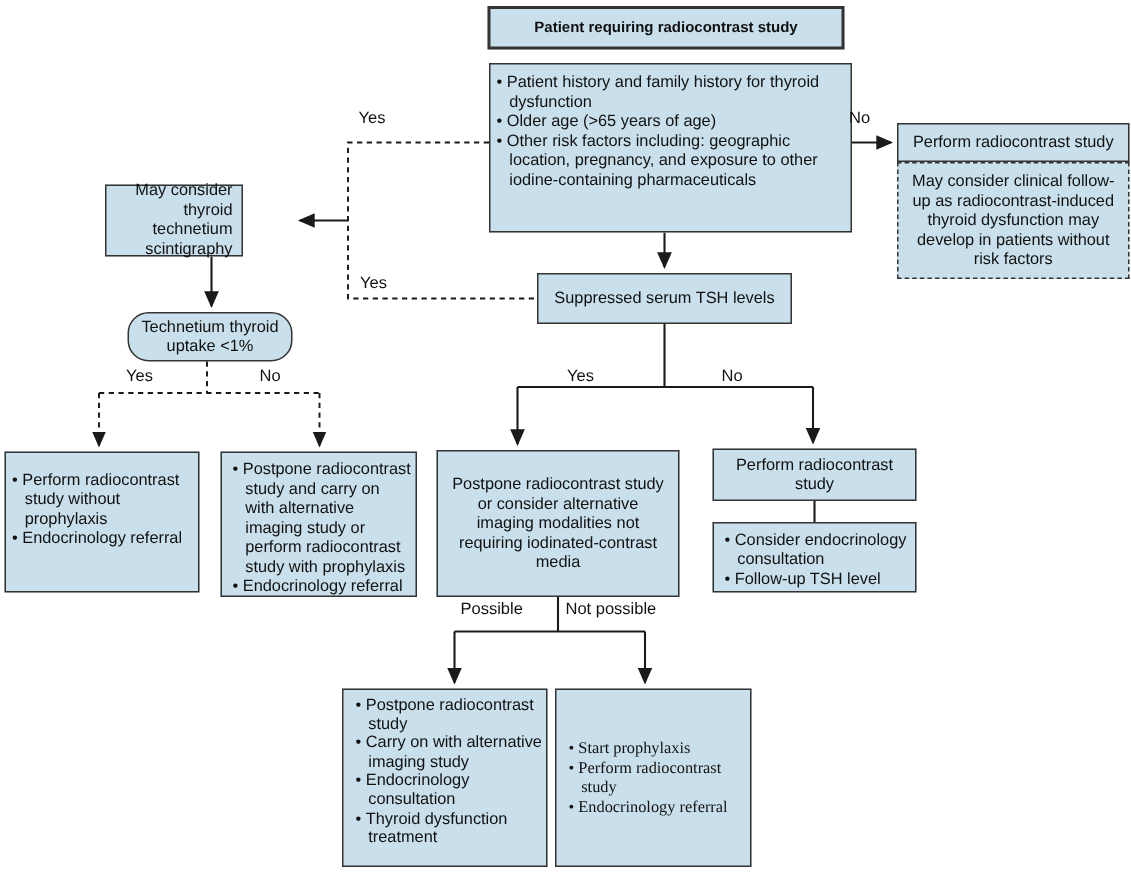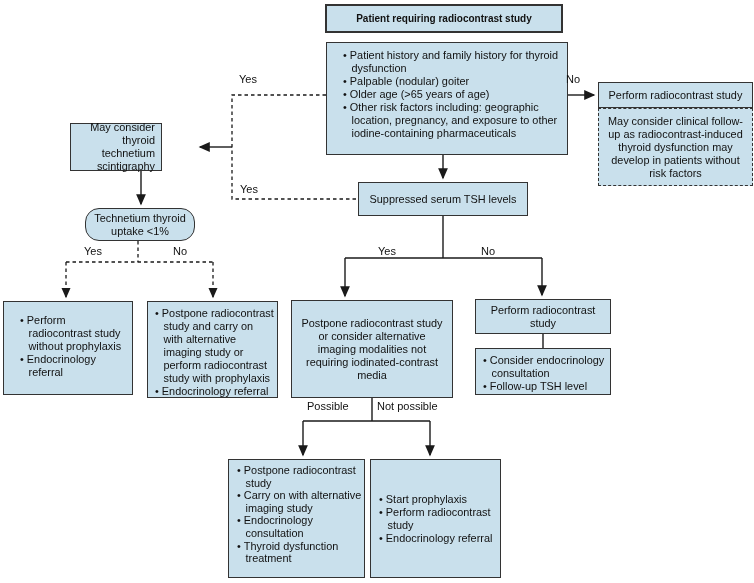--- a/index.html
+++ b/index.html
@@ -16,25 +16,25 @@
   svg.wires{position:absolute;left:0;top:0;width:754px;height:583px;}
   .box{
     position:absolute;box-sizing:border-box;
     background:var(--box-fill);
     border:1.7px solid var(--box-border);
     font-size:10.9px;line-height:13px;color:var(--text);
   }
   .center{display:flex;align-items:center;justify-content:center;text-align:center;padding:2px 6px;}
   .bold{font-weight:bold;font-size:10px;}
   .dashed{border-style:dashed;border-width:1.5px;}
-  .bullets{padding:6px 3px 3px 16px;}
+  .bullets{padding:6px 3px 3px 4px;}
   .bullet{padding-left:8.5px;text-indent:-8.5px;line-height:13px;}
   .bullet::before{content:"\2022\00a0";}
   .tight .bullet{line-height:12.6px;}
-  .vcenter{display:flex;flex-direction:column;justify-content:center;}
+  .vcenter{display:flex;flex-direction:column;justify-content:center;font-family:Liberation Serif, serif;}
   .lbl{position:absolute;font-size:11px;line-height:12px;white-space:nowrap;color:var(--text);}
 </style>
 </head>
 <body>
 
 <div id="canvas">
 
   <svg class="wires" viewBox="0 0 754 583" fill="none">
     <defs>
       <marker id="arrow" markerWidth="9" markerHeight="8" refX="7" refY="3.5" orient="auto">
@@ -71,21 +71,20 @@
       <path d="M66 262 H213"></path>
       <path d="M66 262 V297" marker-end="url(#arrow)"></path>
       <path d="M213 262 V297" marker-end="url(#arrow)"></path>
     </g>
   </svg>
 
   <div class="box center bold" style="left:325px;top:4px;width:238px;height:29px;border-width:2px;">Patient requiring radiocontrast study</div>
 
   <div class="box bullets" style="left:326px;top:42px;width:242px;height:113px;">
       <div class="bullet">Patient history and family history for thyroid dysfunction</div>
-      <div class="bullet">Palpable (nodular) goiter</div>
       <div class="bullet">Older age (&gt;65 years of age)</div>
       <div class="bullet">Other risk factors including: geographic location, pregnancy, and exposure to other iodine-containing pharmaceuticals</div>
     </div>
 
   <div class="box center" style="left:598px;top:82px;width:155px;height:26px;">Perform radiocontrast study</div>
 
   <div class="box center dashed" style="left:598px;top:108px;width:155px;height:78px;padding:3px 7px;">May consider clinical follow-up as radiocontrast-induced thyroid dysfunction may develop in patients without risk factors</div>
 
   <div class="box center" style="left:70px;top:123px;width:92px;height:48px;text-align:right;">May consider thyroid technetium scintigraphy</div>
 

